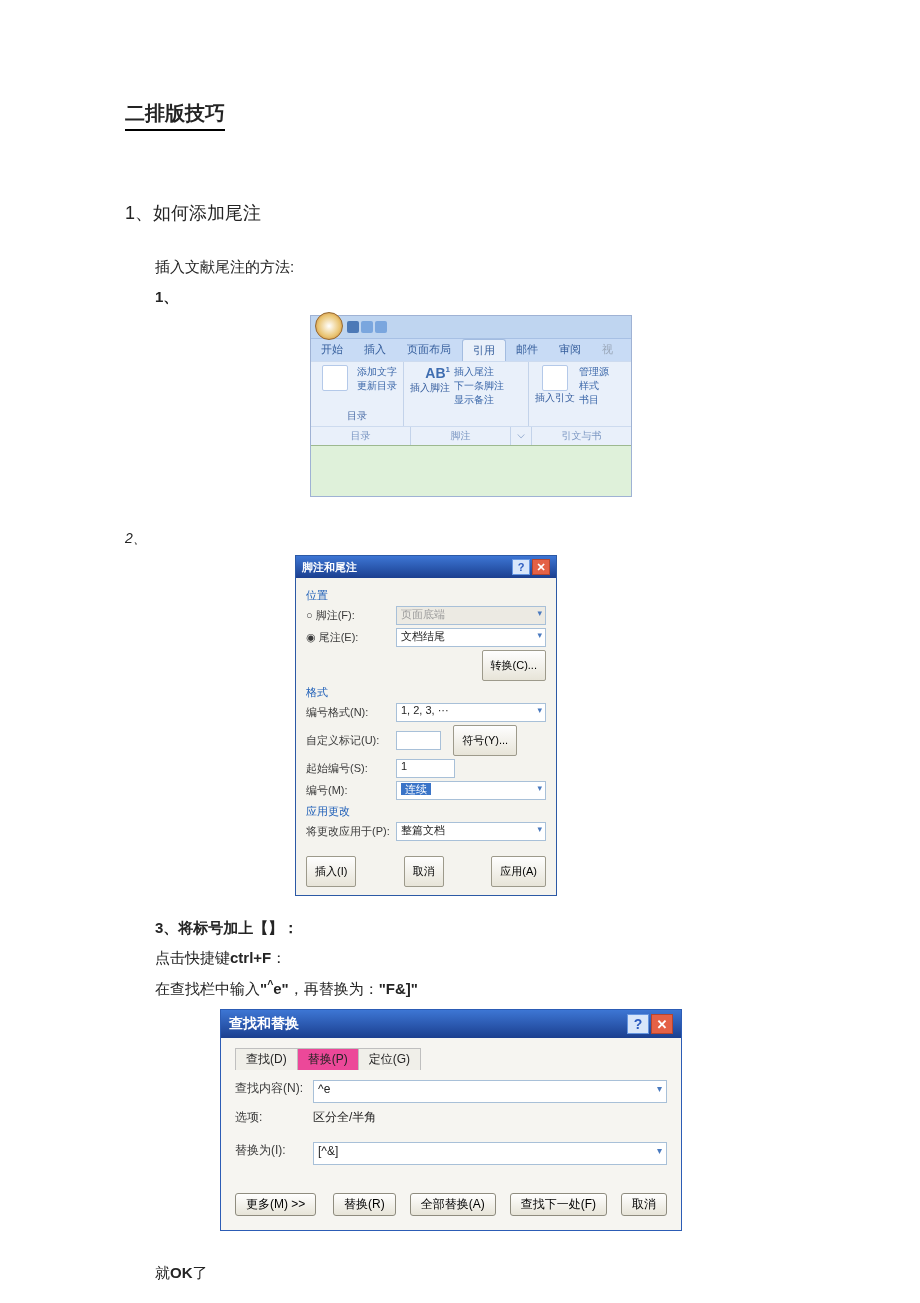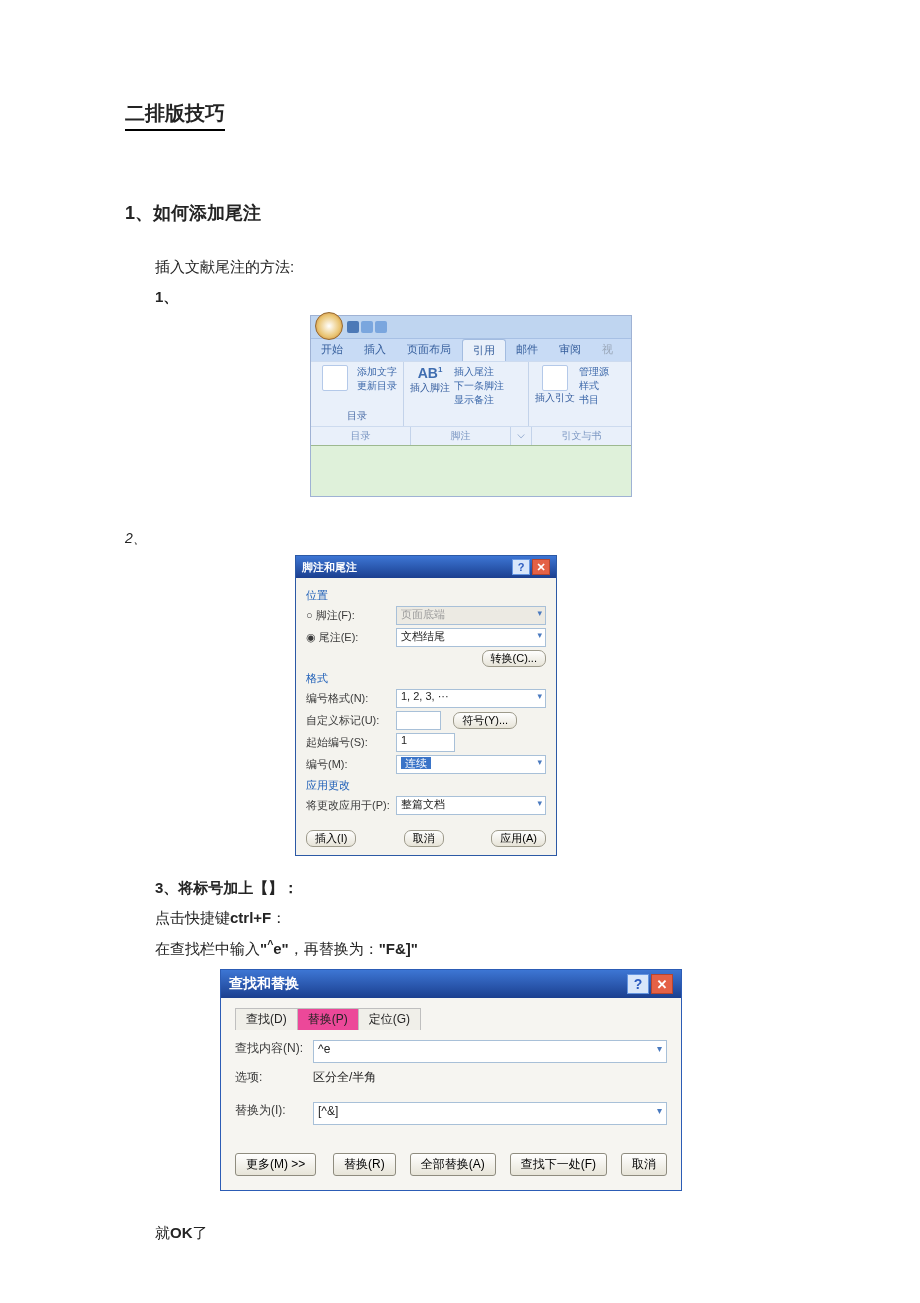--- a/index.html
+++ b/index.html
@@ -1,18 +1,18 @@
 <!DOCTYPE html>
 <html><head>
   <meta charset="utf-8">
   <style>
     body{margin:0;padding:0;font-family:"Microsoft YaHei","SimSun",sans-serif;font-size:15px;color:#242424;background:#fff;width:920px}
     .page{padding:100px 125px 80px 125px}
     h1{font-size:20px;font-weight:700;margin:0 0 70px 0;border-bottom:2px solid #000;display:inline-block;padding-bottom:2px}
-    h2{font-size:18px;font-weight:700;margin:0 0 30px 0}
+    h2{font-size:18px;font-weight:400;margin:0 0 30px 0}
     .indent{padding-left:30px}
     p{margin:6px 0;line-height:1.6}
     .bold{font-weight:700}
     .sup{vertical-align:super;font-size:0.7em}
     .sshot{margin:10px auto 30px;display:block}
     
     .ribbon{width:320px;margin:0 0 30px 155px;border:1px solid #9fb2d4}
     .rb-top{background:#bfd5f0;height:22px;display:flex;align-items:center;font-size:11px;color:#385a8a}
     .office-btn{width:26px;height:26px;border-radius:50%;background:radial-gradient(circle,#fff,#e9c36f 60%,#b55e2f);margin:-2px 4px 0 4px;position:relative;border:1px solid #96692d}
     .rb-qat{display:flex;gap:2px;align-items:center}
@@ -38,21 +38,21 @@
     .tb-help{background:#d8e6fa;color:#2c5bbf;border:1px solid #6595e0}
     .tb-close{background:#e46146;color:#fff;border:1px solid #b7452e}
     .dlg1-body{padding:6px 10px}
     .sect{color:#2060b8;font-size:11px;margin:4px 0 2px}
     .row{display:flex;align-items:center;margin:3px 0}
     .row .lbl{width:90px;color:#3a3a3a}
     .inp,.sel{border:1px solid #a8c0d8;background:#fff;height:17px;font-size:11px;padding:0 4px;flex:1}
     .sel{background:#fff;position:relative}
     .sel::after{content:"▾";position:absolute;right:3px;top:1px;color:#4a7abf;font-size:9px}
     .dis{background:#eceae3;color:#9c9c9c}
-    .btn-s{border:1px solid #9d9a8b;background:linear-gradient(#fefefe,#e7e4d8);padding:0 8px;font-size:11px;border-radius:7px}
+    .btn-s{border:1px solid #9d9a8b;background:linear-gradient(#fefefe,#e7e4d8);padding:7px 8px;font-size:11px;border-radius:2px}
     .dlg1-foot{display:flex;justify-content:space-between;padding:6px 10px 8px;gap:6px}
     .hl{background:#3a74c8;color:#fff;padding:0 4px}
     
     .dlg2{width:460px;margin:8px 0 30px 65px;border:1px solid #2c5cb5;font-size:12px;background:#f6f5f1}
     .dlg2-title{background:linear-gradient(#3d76d4,#1b3f8f);color:#fff;font-weight:700;padding:4px 8px;display:flex;justify-content:space-between;align-items:center;font-size:14px}
     .dlg2-body{padding:10px 14px}
     .tabs2{display:flex;font-size:12px;margin-bottom:10px}
     .tab2{padding:2px 10px;border:1px solid #bfbfbf;border-bottom:none;background:#f0efe9;margin-right:-1px}
     .tab2.on{background:#ec4899;position:relative;z-index:1}
     .f-row{display:flex;margin:6px 0}
@@ -97,21 +97,21 @@
             <div class="big-ico"></div>
             <div class="rb-items">
               <div>添加文字</div>
               <div>更新目录</div>
             </div>
           </div>
           <div class="lbl-s">目录</div>
         </div>
         <div class="rb-grp" style="width:112px">
           <div style="display:flex;gap:4px">
-            <div style="text-align:center">
+            <div style="text-align:right">
               <div style="font-size:14px;font-weight:700;color:#3f6db0"><span>AB</span><sup style="font-size:8px">1</sup></div>
               <div>插入脚注</div>
             </div>
             <div class="rb-items">
               <div>插入尾注</div>
               <div>下一条脚注</div>
               <div>显示备注</div>
             </div>
           </div>
         </div>

